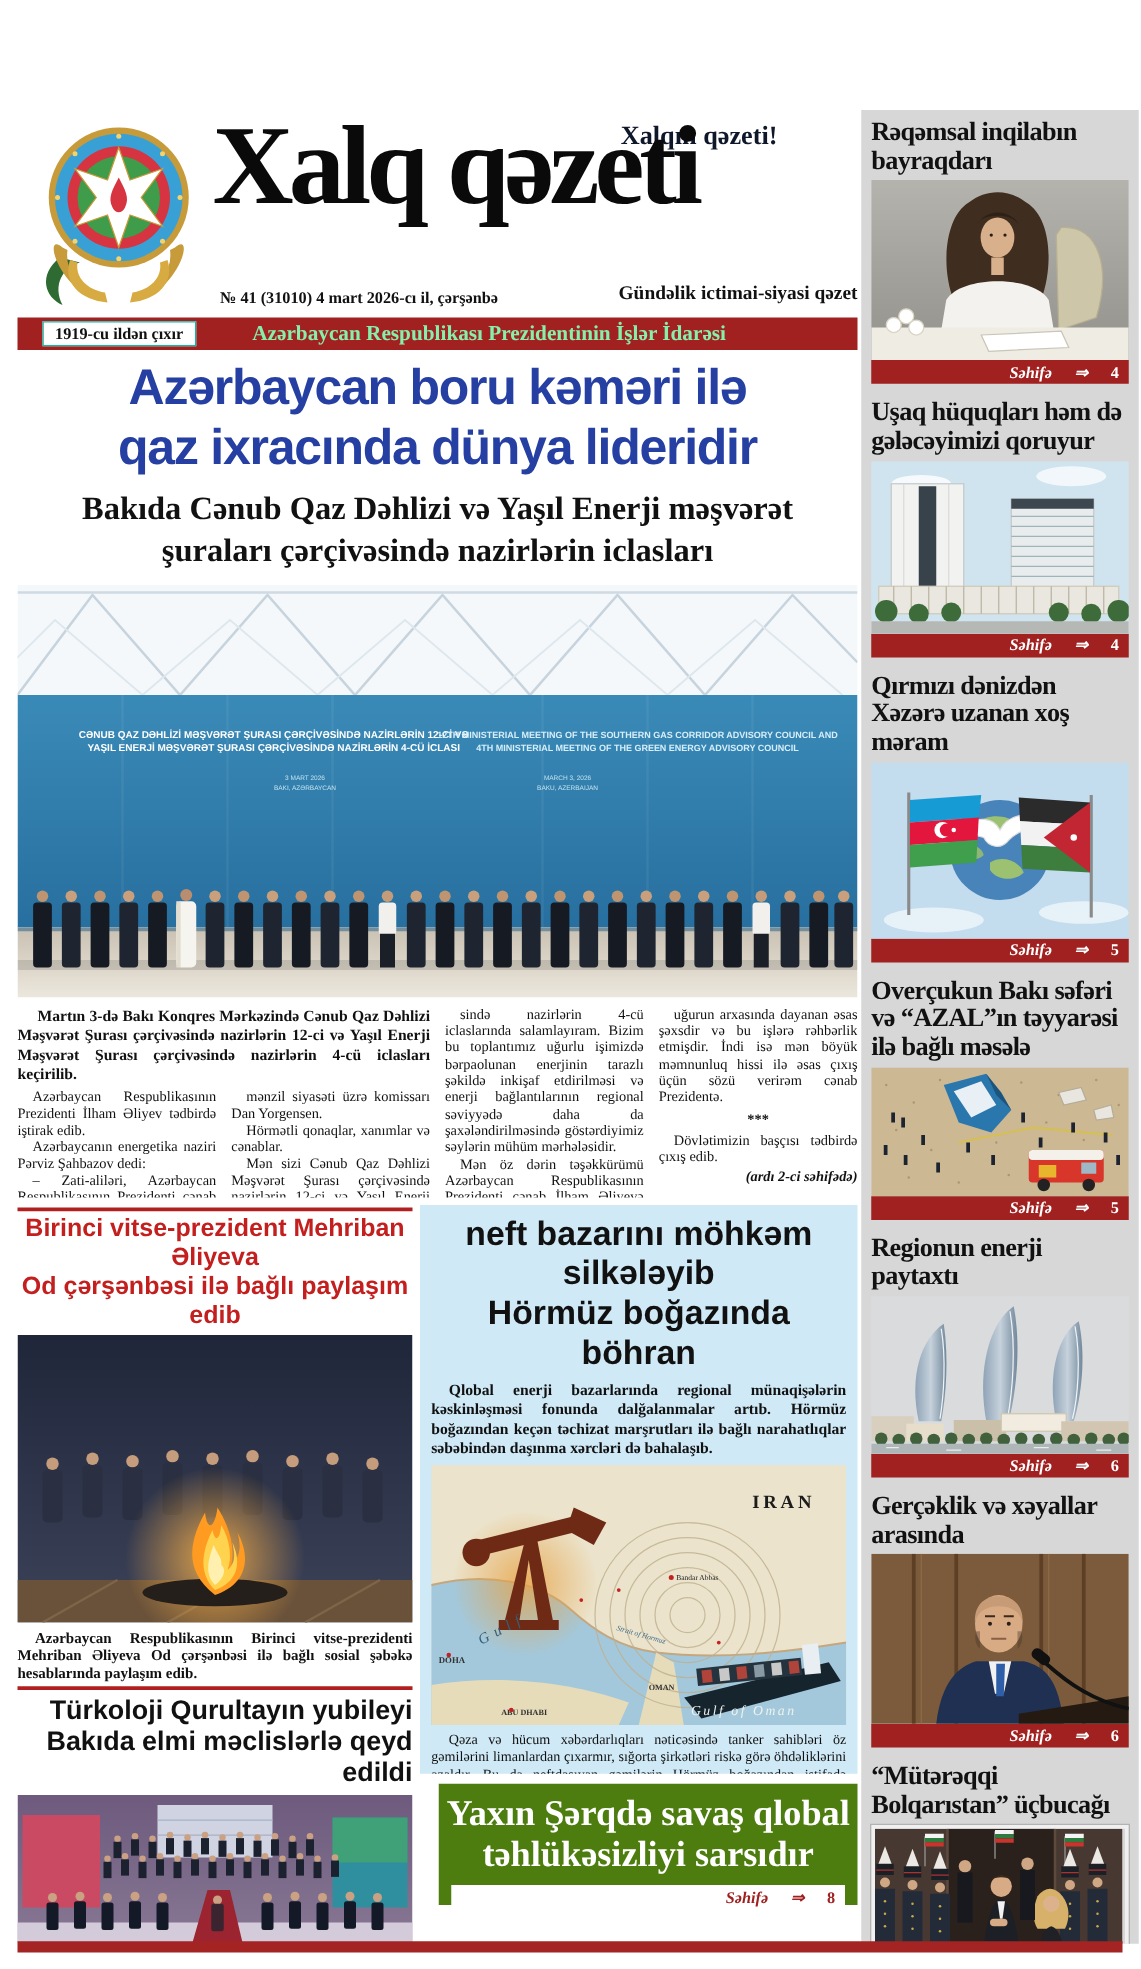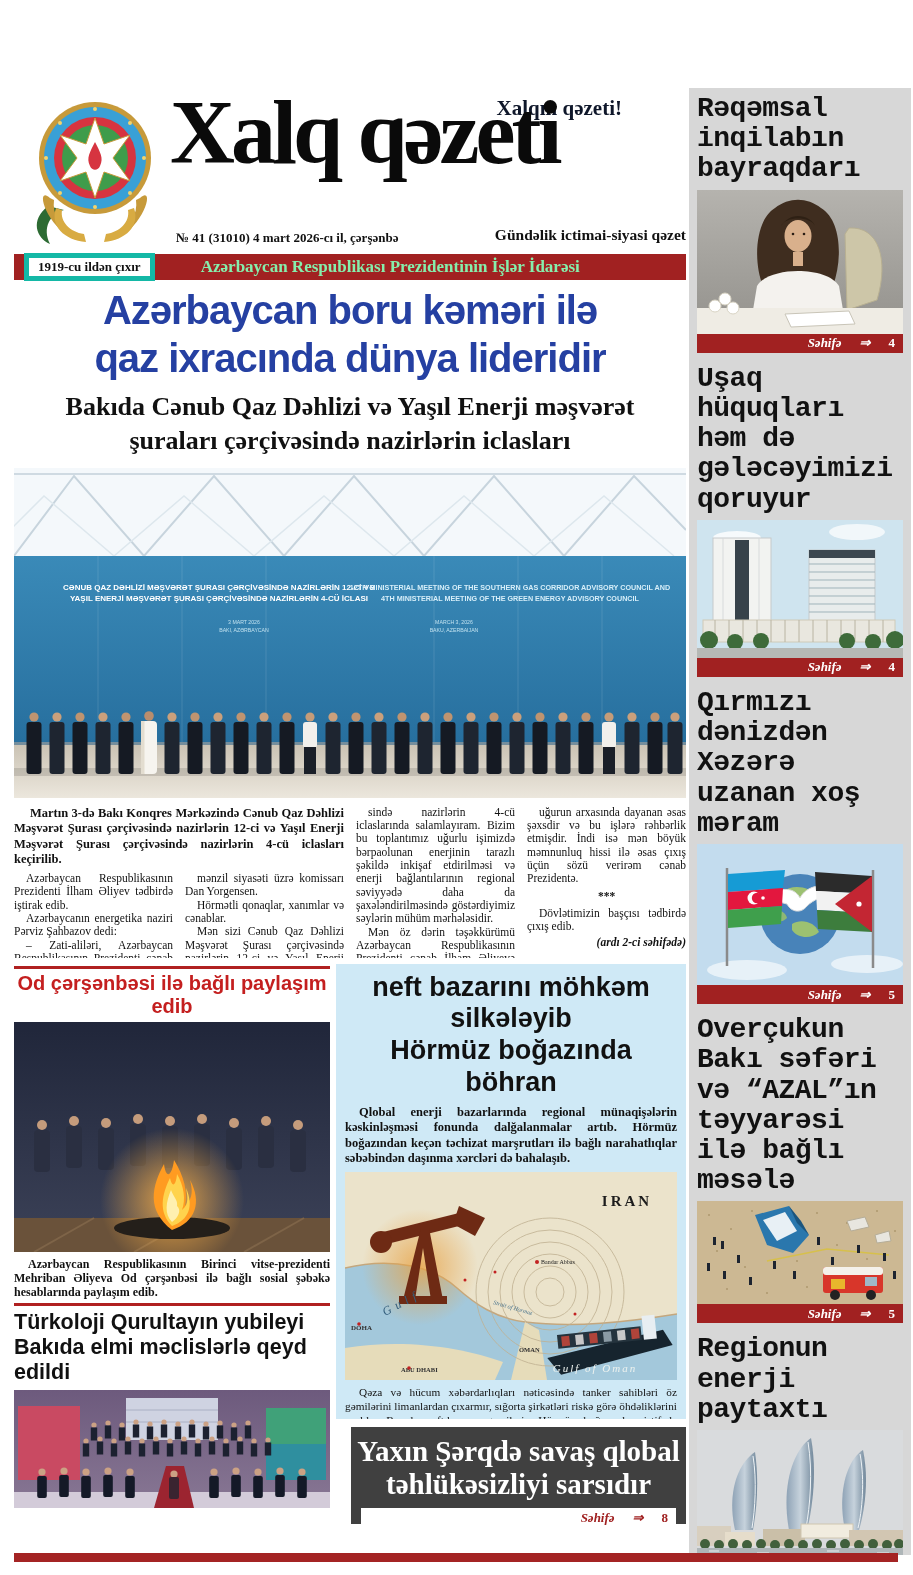--- a/index.html
+++ b/index.html
@@ -9,22 +9,22 @@
   
   .masthead{margin-top:86px;height:166px;position:relative;}
   .logo{position:absolute;left:6px;top:2px;}
   .tagline{position:absolute;right:64px;top:10px;font-size:21px;font-weight:bold;color:#0f172a;}
   .np-title{position:absolute;left:156px;top:0px;font-size:90px;font-weight:bold;
             letter-spacing:-4px;line-height:1.05;color:#0a0a0a;white-space:nowrap;}
   .issue{position:absolute;left:162px;bottom:6px;font-size:13px;font-weight:bold;}
   .daily{position:absolute;right:0;bottom:8px;font-size:15.5px;font-weight:bold;}
   
   .banner{height:26px;background:#a12121;display:flex;align-items:center;margin-top:2px;}
-  .since{background:#fff;border:5px solid #14b8a6;font-weight:bold;font-size:13px;
-         padding:1px 9px;margin-left:10px;white-space:nowrap;}
+  .since{background:#fff;border:1px solid #14b8a6;font-weight:bold;font-size:13px;
+         padding:1px 9px;margin-left:20px;white-space:nowrap;}
   .banner-text{flex:1;text-align:center;color:#86efac;font-weight:bold;font-size:17px;padding-right:60px;}
   
   .lead-headline{margin-top:6px;text-align:center;color:#2540a2;
      font-family:"Liberation Sans",sans-serif;font-weight:bold;font-size:40px;
      line-height:1.2;letter-spacing:-1px;}
   .lead-headline span{display:block;}
   .lead-sub{margin-top:8px;text-align:center;font-weight:bold;font-size:26px;line-height:1.3;}
   .lead-sub span{display:block;}
   .conf-photo{margin-top:10px;line-height:0;}
   
@@ -43,42 +43,42 @@
   .left-col{width:316px;}
   .mid-col{width:350px;}
   .red-rule{border-top:3px solid #b02020;margin:2px 0;}
   .fire-head{color:#c41f1f;font-family:"Liberation Sans",sans-serif;font-weight:bold;
      font-size:20px;line-height:1.15;text-align:center;margin:3px 0 4px;}
   .fire-head span,.turk-head span,.hormuz-head span,.war-head span{display:block;}
   .photo{line-height:0;}
   .fire-text{font-weight:bold;font-size:12px;line-height:1.2;text-align:justify;margin:5px 0 3px;}
   .fire-text p{margin:0;text-indent:14px;}
   .turk-head{font-family:"Liberation Sans",sans-serif;font-weight:bold;font-size:21.5px;
-     line-height:1.18;text-align:left;margin:4px 0;}
+     line-height:1.18;text-align:right;margin:4px 0;}
   .page-bar{background:#a12121;color:#fff;display:flex;justify-content:flex-end;align-items:center;
      gap:18px;height:19px;padding:0 8px;font-size:13px;font-style:italic;font-weight:bold;}
   .page-bar b{font-style:normal;}
   
   .hormuz{background:#cfe9f6;padding:6px 9px;height:455px;box-sizing:border-box;overflow:hidden;}
   .hormuz-head{font-family:"Liberation Sans",sans-serif;font-weight:bold;font-size:27px;
      line-height:1.18;text-align:center;margin:2px 0 6px;}
   .hormuz-lede{font-weight:bold;font-size:12.5px;line-height:1.22;text-align:justify;
      text-indent:14px;margin:0;}
   .map{margin:6px 0;line-height:0;}
   .hormuz-body{font-size:11.3px;line-height:1.22;text-align:justify;text-indent:14px;margin:0;}
-  .war-box{margin-top:8px;background:#404040;height:97px;box-sizing:border-box;padding-top:8px;margin-left:15px;}
+  .war-box{margin-top:8px;background:#4d7c0f;height:97px;box-sizing:border-box;padding-top:8px;margin-left:15px;}
   .war-head{color:#fff;text-align:center;font-weight:bold;font-size:29px;line-height:1.15;}
   .war-bar{background:#fff;margin:7px 10px 0;height:20px;display:flex;justify-content:flex-end;
      align-items:center;gap:18px;padding:0 8px;color:#a02020;font-weight:bold;font-style:italic;font-size:13px;}
   .war-bar b{font-style:normal;}
   
   .sidebar{position:absolute;left:689px;top:88px;width:222px;height:1467px;background:#d7d7d7;
      box-sizing:border-box;padding:4px 8px;overflow:hidden;}
   .sb-item{margin-bottom:11px;}
-  .sb-title{font-family:Liberation Mono, monospace;font-weight:bold;font-size:28px;
+  .sb-title{font-family:Liberation Serif, serif;font-weight:bold;font-size:21px;
      line-height:1.08;letter-spacing:-0.5px;margin:2px 0 5px;}
   .sb-photo{line-height:0;}
   .framed{border:3px solid #f0f0f0;outline:1px solid #b3b3b3;}
   .bottom-bar{position:absolute;left:14px;top:1553px;width:884px;height:9px;background:#a42424;}
 </style>
 </head>
 <body>
 
 <div class="page">
   <div class="main">
@@ -245,20 +245,21 @@
         <p>Dövlətimizin başçısı tədbirdə çıxış edib.</p>
         <p class="cont">(ardı 2-ci səhifədə)</p>
       </div>
     </div>
 
     <div class="bottom-row">
 
       <div class="left-col">
         <div class="red-rule"></div>
         <h3 class="fire-head">
+          <span>Birinci vitse-prezident Mehriban Əliyeva</span>
           <span>Od çərşənbəsi ilə bağlı paylaşım edib</span>
         </h3>
         <div class="photo">
           <svg width="316" height="230" viewBox="0 0 316 230">
             <defs>
               <linearGradient id="nightG" x1="0" y1="0" x2="0" y2="1">
                 <stop offset="0" stop-color="#20263a"></stop>
                   <stop offset="1" stop-color="#3c4258"></stop>
               </linearGradient>
               <radialGradient id="glowG">

